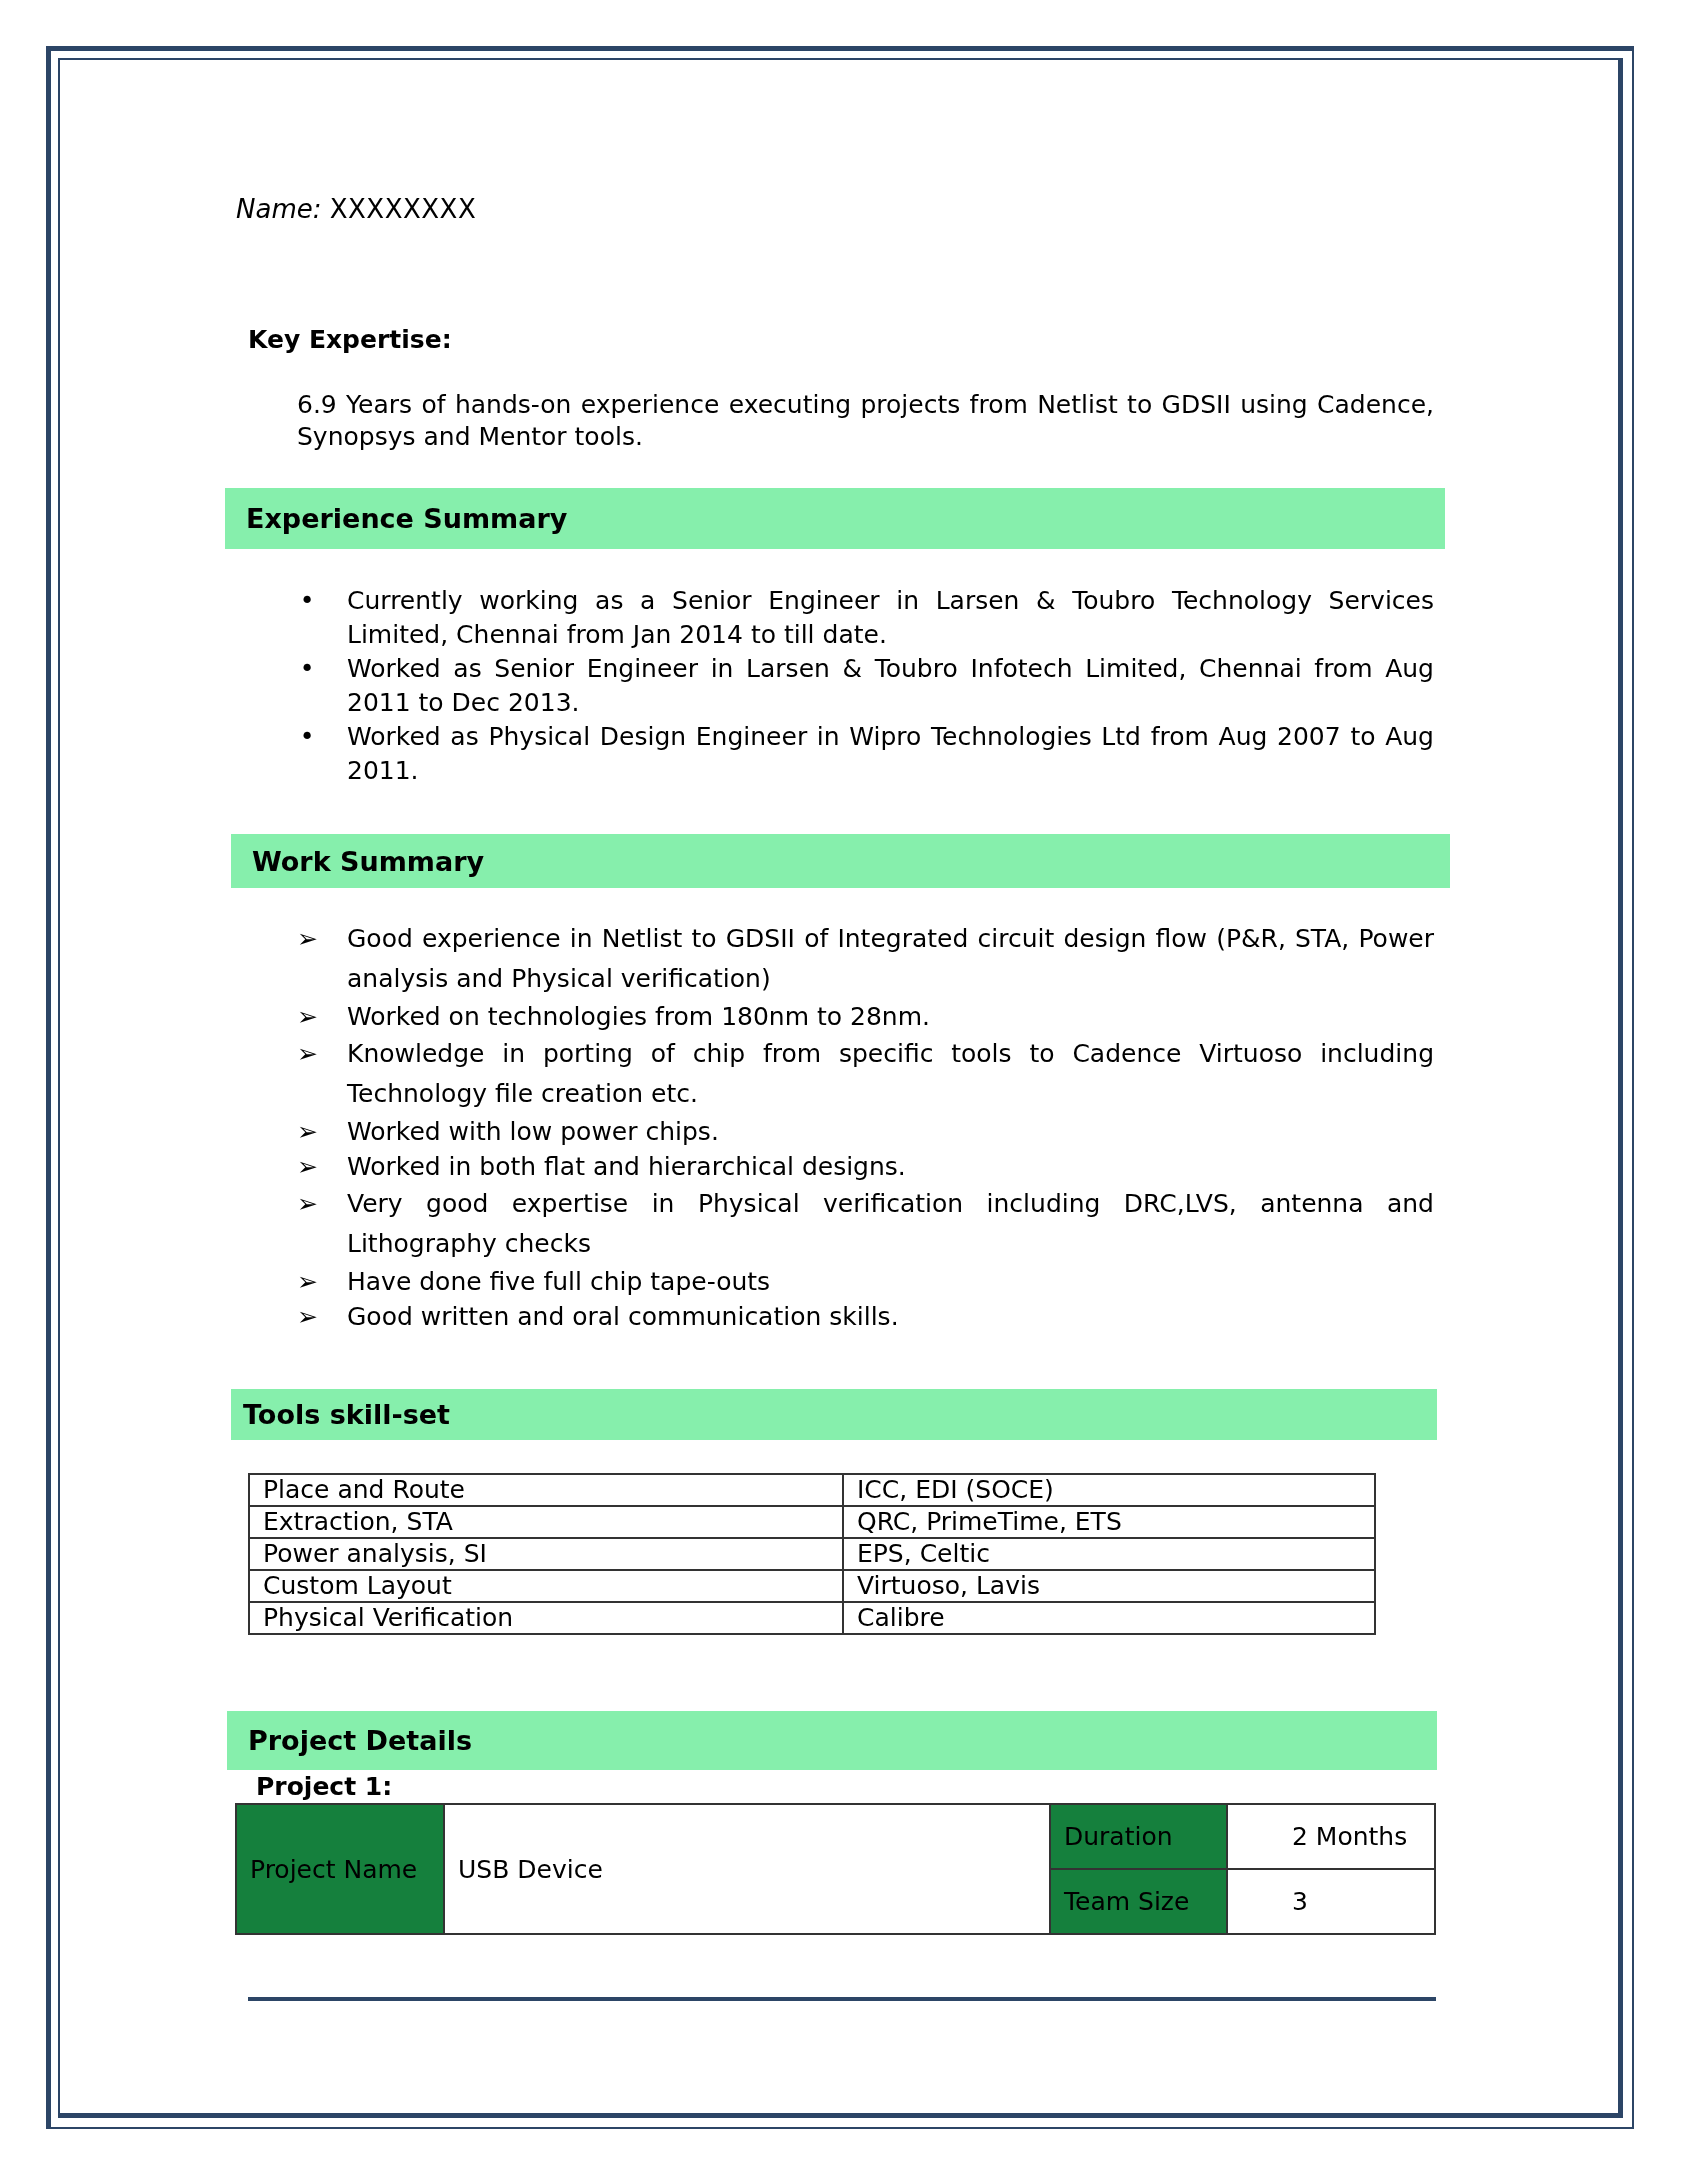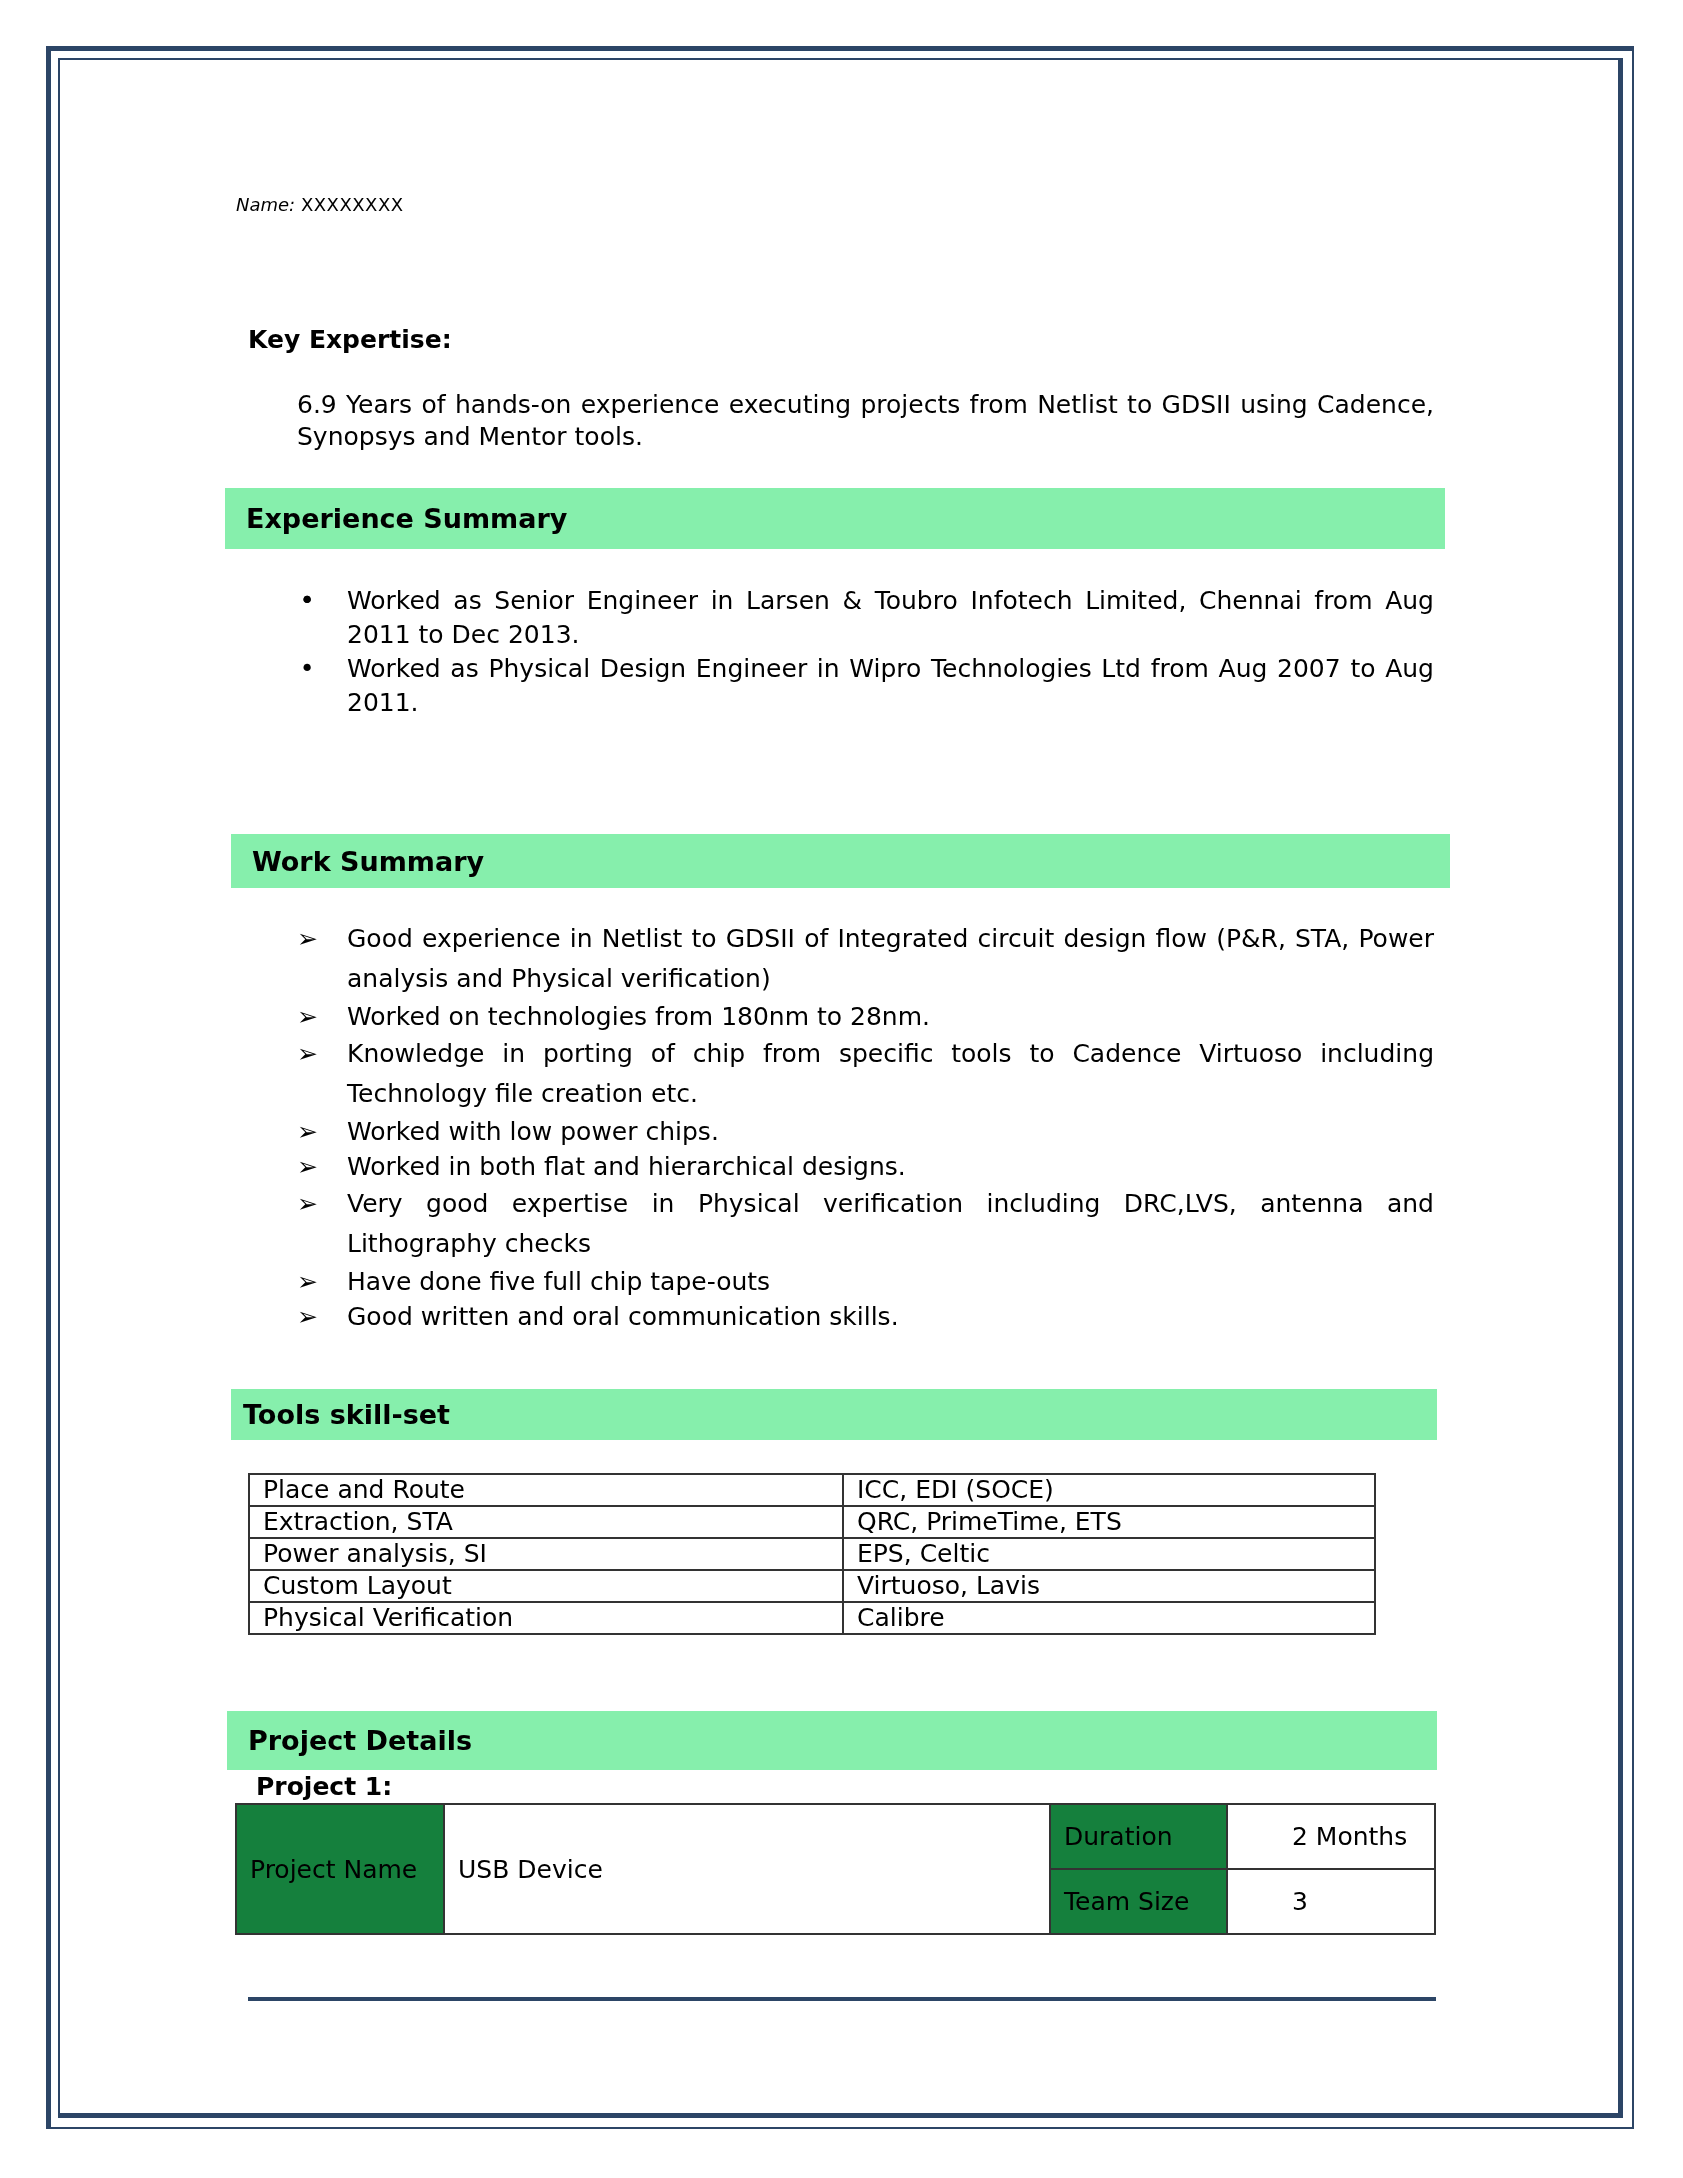--- a/index.html
+++ b/index.html
@@ -5,21 +5,21 @@
   html, body { margin:0; padding:0; background:#ffffff; }
   body { width:1683px; height:2178px; position:relative; overflow:hidden;
          font-family:"DejaVu Sans", sans-serif; color:#000; }
   .abs { position:absolute; }
   .outer-frame { left:46px; top:46px; width:1588px; height:2083px; box-sizing:border-box;
     border-left:5px solid #2c4566; border-top:5px solid #2c4566;
     border-right:2px solid #2c4566; border-bottom:2px solid #2c4566; }
   .inner-frame { left:58px; top:58px; width:1565px; height:2060px; box-sizing:border-box;
     border-left:2px solid #2c4566; border-top:2px solid #2c4566;
     border-right:5px solid #2c4566; border-bottom:5px solid #2c4566; }
-  .name-line { left:236px; top:194px; font-size:18px; white-space:nowrap; }
+  .name-line { left:236px; top:194px; font-size:26px; white-space:nowrap; }
   .name-label { font-style:italic; }
   .name-value { font-weight:normal; letter-spacing:0.5px; }
   .key-title { left:248px; top:325px; font-size:25px; font-weight:bold; }
   .key-text { left:297px; top:389px; width:1137px; font-size:25px; line-height:32px; text-align:justify; }
   .section-bar { background:#86efac; box-sizing:border-box; font-weight:bold; font-size:27px;
     display:flex; align-items:center; }
   .bar-exp { left:225px; top:488px; width:1220px; height:61px; padding-left:21px; }
   .bar-work { left:231px; top:834px; width:1219px; height:54px; padding-left:21px; }
   .bar-tools { left:231px; top:1389px; width:1206px; height:51px; padding-left:12px; }
   .bar-proj { left:227px; top:1711px; width:1210px; height:59px; padding-left:21px; }
@@ -52,21 +52,21 @@
   <span class="name-value">XXXXXXXX</span>
 </div>
 
 <div class="abs key-title">Key Expertise:</div>
 <div class="abs key-text">6.9 Years of hands-on experience executing projects from Netlist to GDSII using Cadence, Synopsys and Mentor tools.</div>
 
 <div class="abs section-bar bar-exp">
   <span>Experience Summary</span>
 </div>
 <ul class="abs list exp-list">
-  <li><span class="bul">•</span></li>
+  <li><span class="bul">•</span><span>Currently working as a Senior Engineer in Larsen &amp; Toubro Technology Services Limited, Chennai from Jan 2014 to till date.</span></li>
   <li><span class="bul">•</span><span>Worked as Senior Engineer in Larsen &amp; Toubro Infotech Limited, Chennai from Aug 2011 to Dec 2013.</span></li>
   <li><span class="bul">•</span><span>Worked as Physical Design Engineer in Wipro Technologies Ltd from Aug 2007 to Aug 2011.</span></li>
 </ul>
 
 <div class="abs section-bar bar-work">
   <span>Work Summary</span>
 </div>
 <ul class="abs list work-list">
   <li class="wrap"><span class="bul">➢</span><span>Good experience in Netlist to GDSII of Integrated circuit design flow (P&amp;R, STA, Power analysis and Physical verification)</span></li>
   <li><span class="bul">➢</span><span>Worked on technologies from 180nm to 28nm.</span></li>

